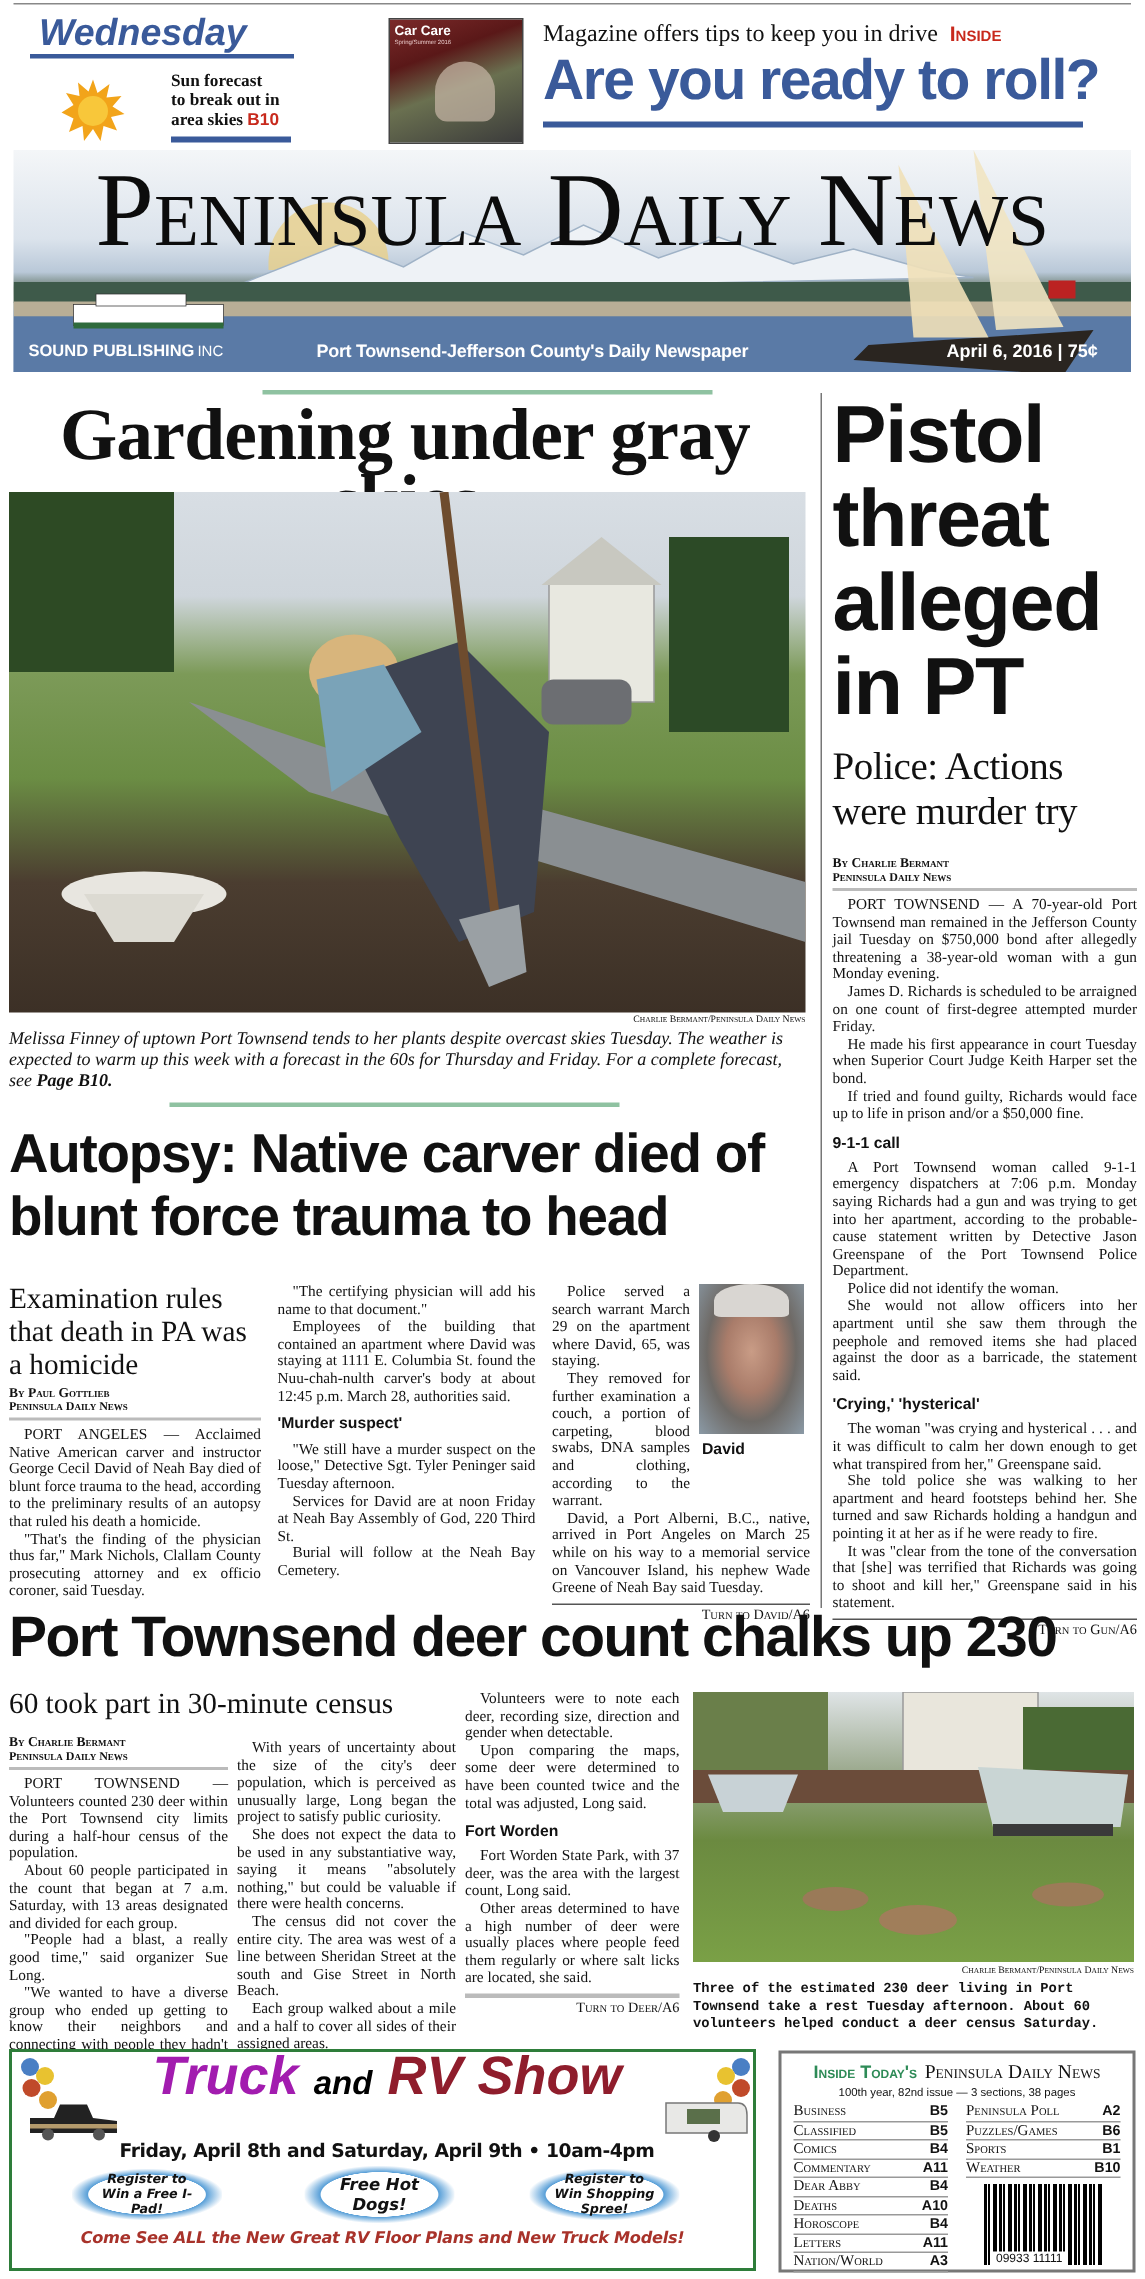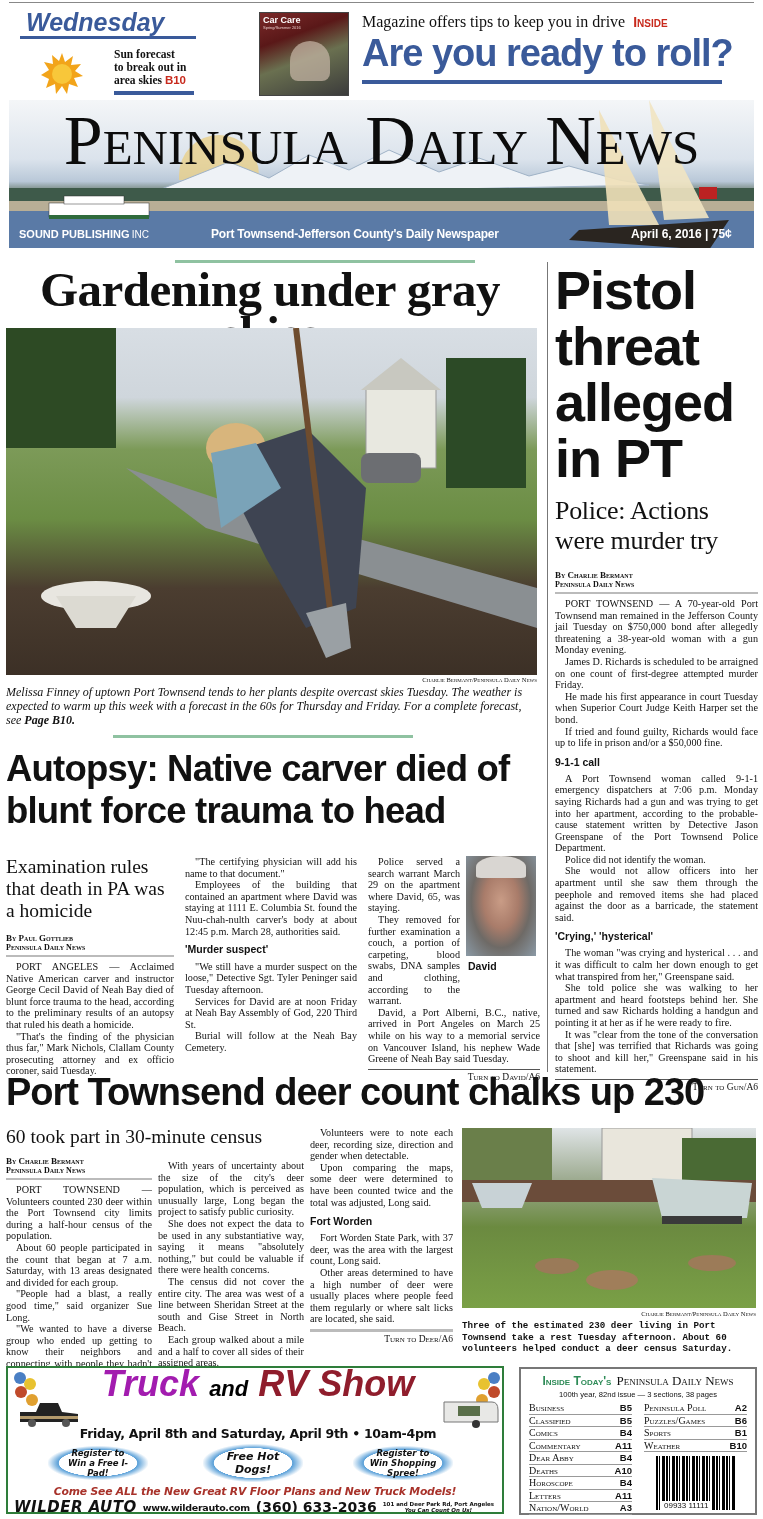--- a/index.html
+++ b/index.html
@@ -128,21 +128,21 @@
     <p>The woman "was crying and hysterical . . . and it was difficult to calm her down enough to get what transpired from her," Greenspane said.</p>
     <p>She told police she was walking to her apartment and heard footsteps behind her. She turned and saw Richards holding a handgun and pointing it at her as if he were ready to fire.</p>
     <p>It was "clear from the tone of the conversation that [she] was terrified that Richards was going to shoot and kill her," Greenspane said in his statement.</p>
   </div>
   <div class="jump">Turn to Gun/A6</div>
 </div>
 
 <h1 class="abs" style="left:6px;top:748px;width:535px;font-family:'Liberation Sans',sans-serif;font-weight:bold;font-size:36.5px;line-height:42px;letter-spacing:-.8px">Autopsy: Native carver died of blunt force trauma to head</h1>
 
 <div class="abs" style="left:6px;top:856px;width:168px">
-  <h2 style="font-family:'Liberation Serif',serif;font-weight:normal;font-size:19.5px;line-height:22px;margin-bottom:11px">Examination rules that death in PA was a homicide</h2>
+  <h2 style="font-family:'Liberation Serif',serif;font-weight:normal;font-size:19.5px;line-height:22px;margin-bottom:1px">Examination rules that death in PA was a homicide</h2>
   <div class="byline">By Paul Gottlieb</div>
   <div class="byline2">Peninsula Daily News</div>
   <div class="body-text">
     <p>PORT ANGELES — Acclaimed Native American carver and instructor George Cecil David of Neah Bay died of blunt force trauma to the head, according to the preliminary results of an autopsy that ruled his death a homicide.</p>
     <p>"That's the finding of the physician thus far," Mark Nichols, Clallam County prosecuting attorney and ex officio coroner, said Tuesday.</p>
   </div>
 </div>
 
 <div class="abs body-text" style="left:185px;top:856px;width:172px">
   <p>"The certifying physician will add his name to that document."</p>
@@ -246,29 +246,20 @@
   <svg class="abs" style="left:430px;top:30px" width="62" height="32">
     <path d="M6 4 L54 4 Q60 4 60 12 L60 24 L6 24 Z" fill="#e8e8e6" stroke="#777"></path>
     <rect x="20" y="8" width="22" height="10" fill="#5a6f4a"></rect>
     <circle cx="38" cy="26" r="4" fill="#333"></circle>
   </svg>
   <div class="abs" style="left:70px;top:58px;width:360px;text-align:center;font-family:'DejaVu Sans',sans-serif;font-weight:bold;font-size:12.5px;line-height:16px;letter-spacing:-.3px">Friday, April 8th and Saturday, April 9th • 10am-4pm</div>
   <div class="abs" style="left:40px;top:78px;width:100px;height:34px;background:radial-gradient(ellipse,#fff 55%,#5aa0d8 56%,#fff 72%);display:flex;align-items:center;justify-content:center;text-align:center;font-family:'DejaVu Sans',sans-serif;font-weight:bold;font-style:italic;font-size:8.5px;line-height:10px;padding:0 14px">Register to Win a Free I-Pad!</div>
   <div class="abs" style="left:195px;top:76px;width:100px;height:38px;background:radial-gradient(ellipse,#fff 55%,#5aa0d8 56%,#fff 72%);display:flex;align-items:center;justify-content:center;text-align:center;font-family:'DejaVu Sans',sans-serif;font-weight:bold;font-style:italic;font-size:11px;line-height:13px;padding:0 18px">Free Hot Dogs!</div>
   <div class="abs" style="left:345px;top:78px;width:100px;height:34px;background:radial-gradient(ellipse,#fff 55%,#5aa0d8 56%,#fff 72%);display:flex;align-items:center;justify-content:center;text-align:center;font-family:'DejaVu Sans',sans-serif;font-weight:bold;font-style:italic;font-size:8.5px;line-height:10px;padding:0 14px">Register to Win Shopping Spree!</div>
   <div class="abs" style="left:0;top:117px;width:494px;text-align:center;font-family:'DejaVu Sans',sans-serif;font-weight:bold;font-style:italic;font-size:10.8px;line-height:13px;color:#a8322a;letter-spacing:-.2px">Come See ALL the New Great RV Floor Plans and New Truck Models!</div>
-  <div class="abs" style="left:6px;top:130px;width:490px;display:flex;align-items:center;gap:6px;white-space:nowrap">
-    <span style="font-family:'DejaVu Sans',sans-serif;font-weight:bold;font-style:italic;font-size:15px;letter-spacing:.5px">WILDER AUTO</span>
-    <span style="font-family:'DejaVu Sans',sans-serif;font-weight:bold;font-size:9.5px;letter-spacing:-.3px">www.wilderauto.com</span>
-    <span style="font-family:'DejaVu Sans',sans-serif;font-weight:bold;font-size:14px">(360) 633-2036</span>
-    <span style="display:flex;flex-direction:column;font-family:'DejaVu Sans',sans-serif;font-weight:bold;font-size:5.5px;line-height:6.5px;text-align:center">
-      <span>101 and Deer Park Rd, Port Angeles</span>
-      <span style="font-style:italic">You Can Count On Us!</span>
-    </span>
-  </div>
 </div>
 
 <div class="abs" style="left:519px;top:1367px;width:238px;height:148px;border:2px solid #777;padding:3px 8px">
   <div style="text-align:center;white-space:nowrap;line-height:16px">
     <span style="color:#2e8b57;font-family:'Liberation Sans',sans-serif;font-weight:bold;font-variant:small-caps;font-size:12px">Inside Today's</span>
     <span style="font-family:'Liberation Serif',serif;font-variant:small-caps;font-size:13px">Peninsula Daily News</span>
   </div>
   <div style="text-align:center;font-family:'Liberation Sans',sans-serif;font-size:7.6px;line-height:11px">100th year, 82nd issue — 3 sections, 38 pages</div>
   <div style="display:flex;gap:12px;margin-top:2px">
     <div style="width:104px">

